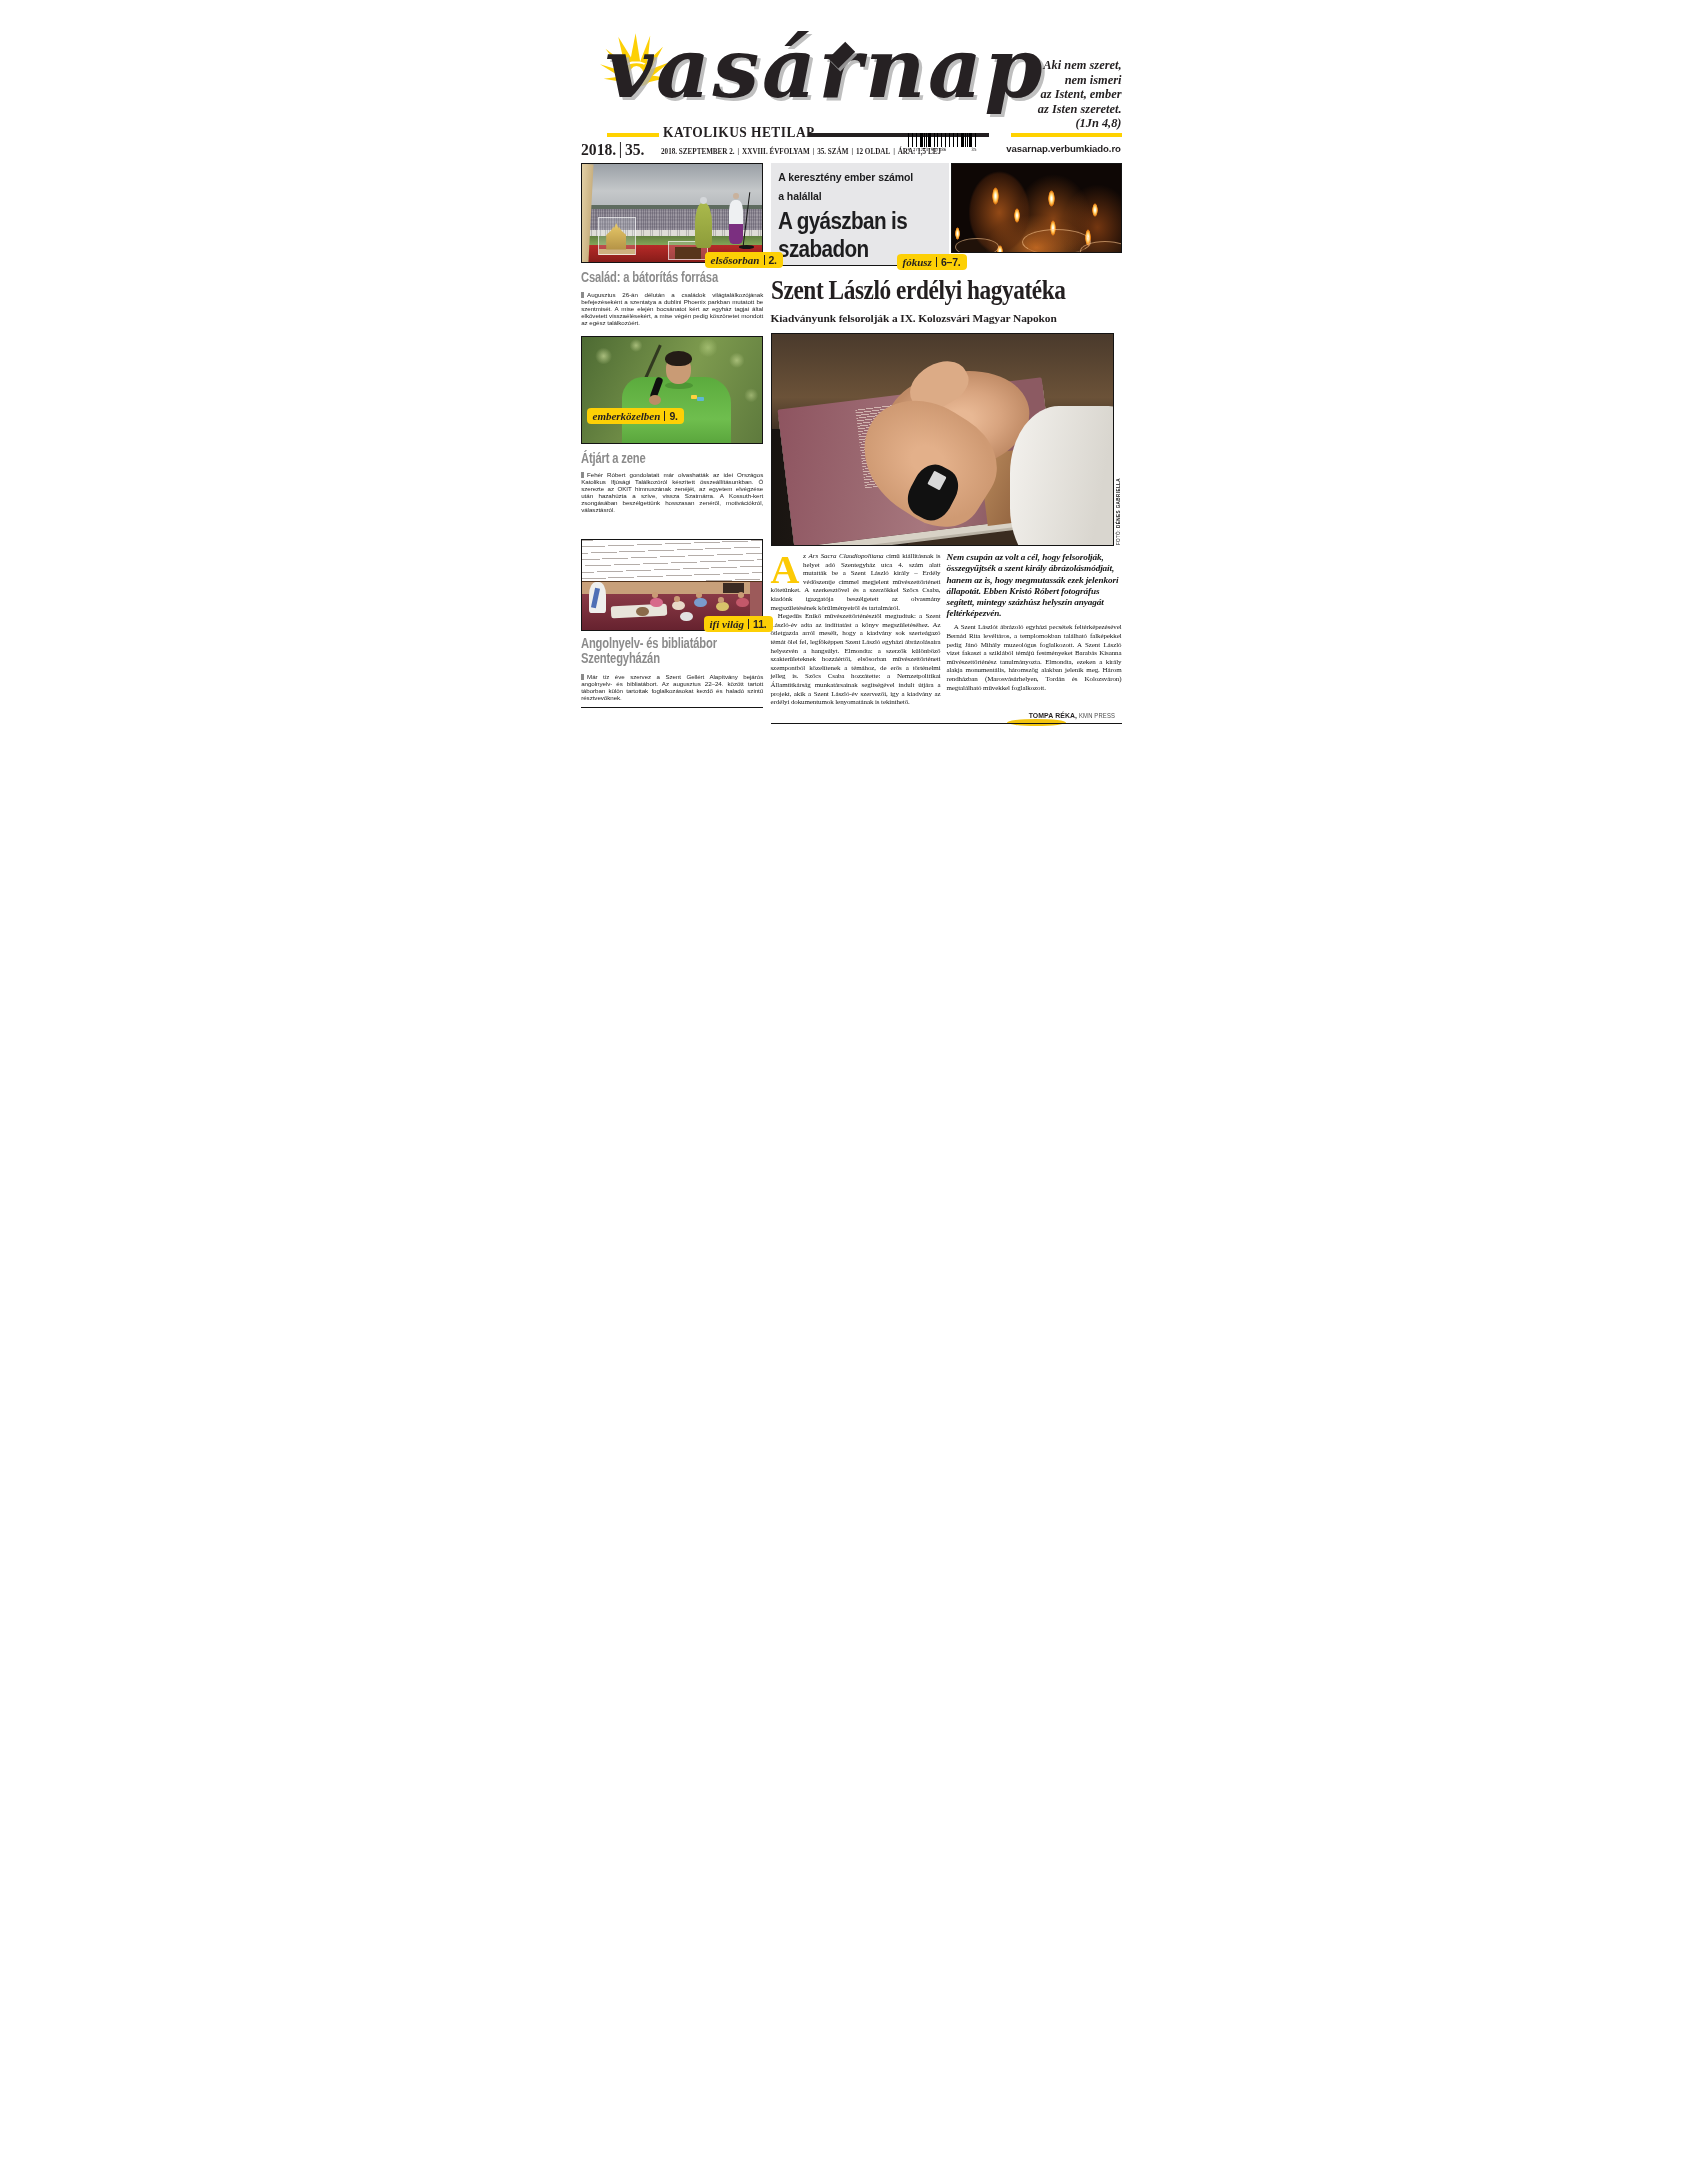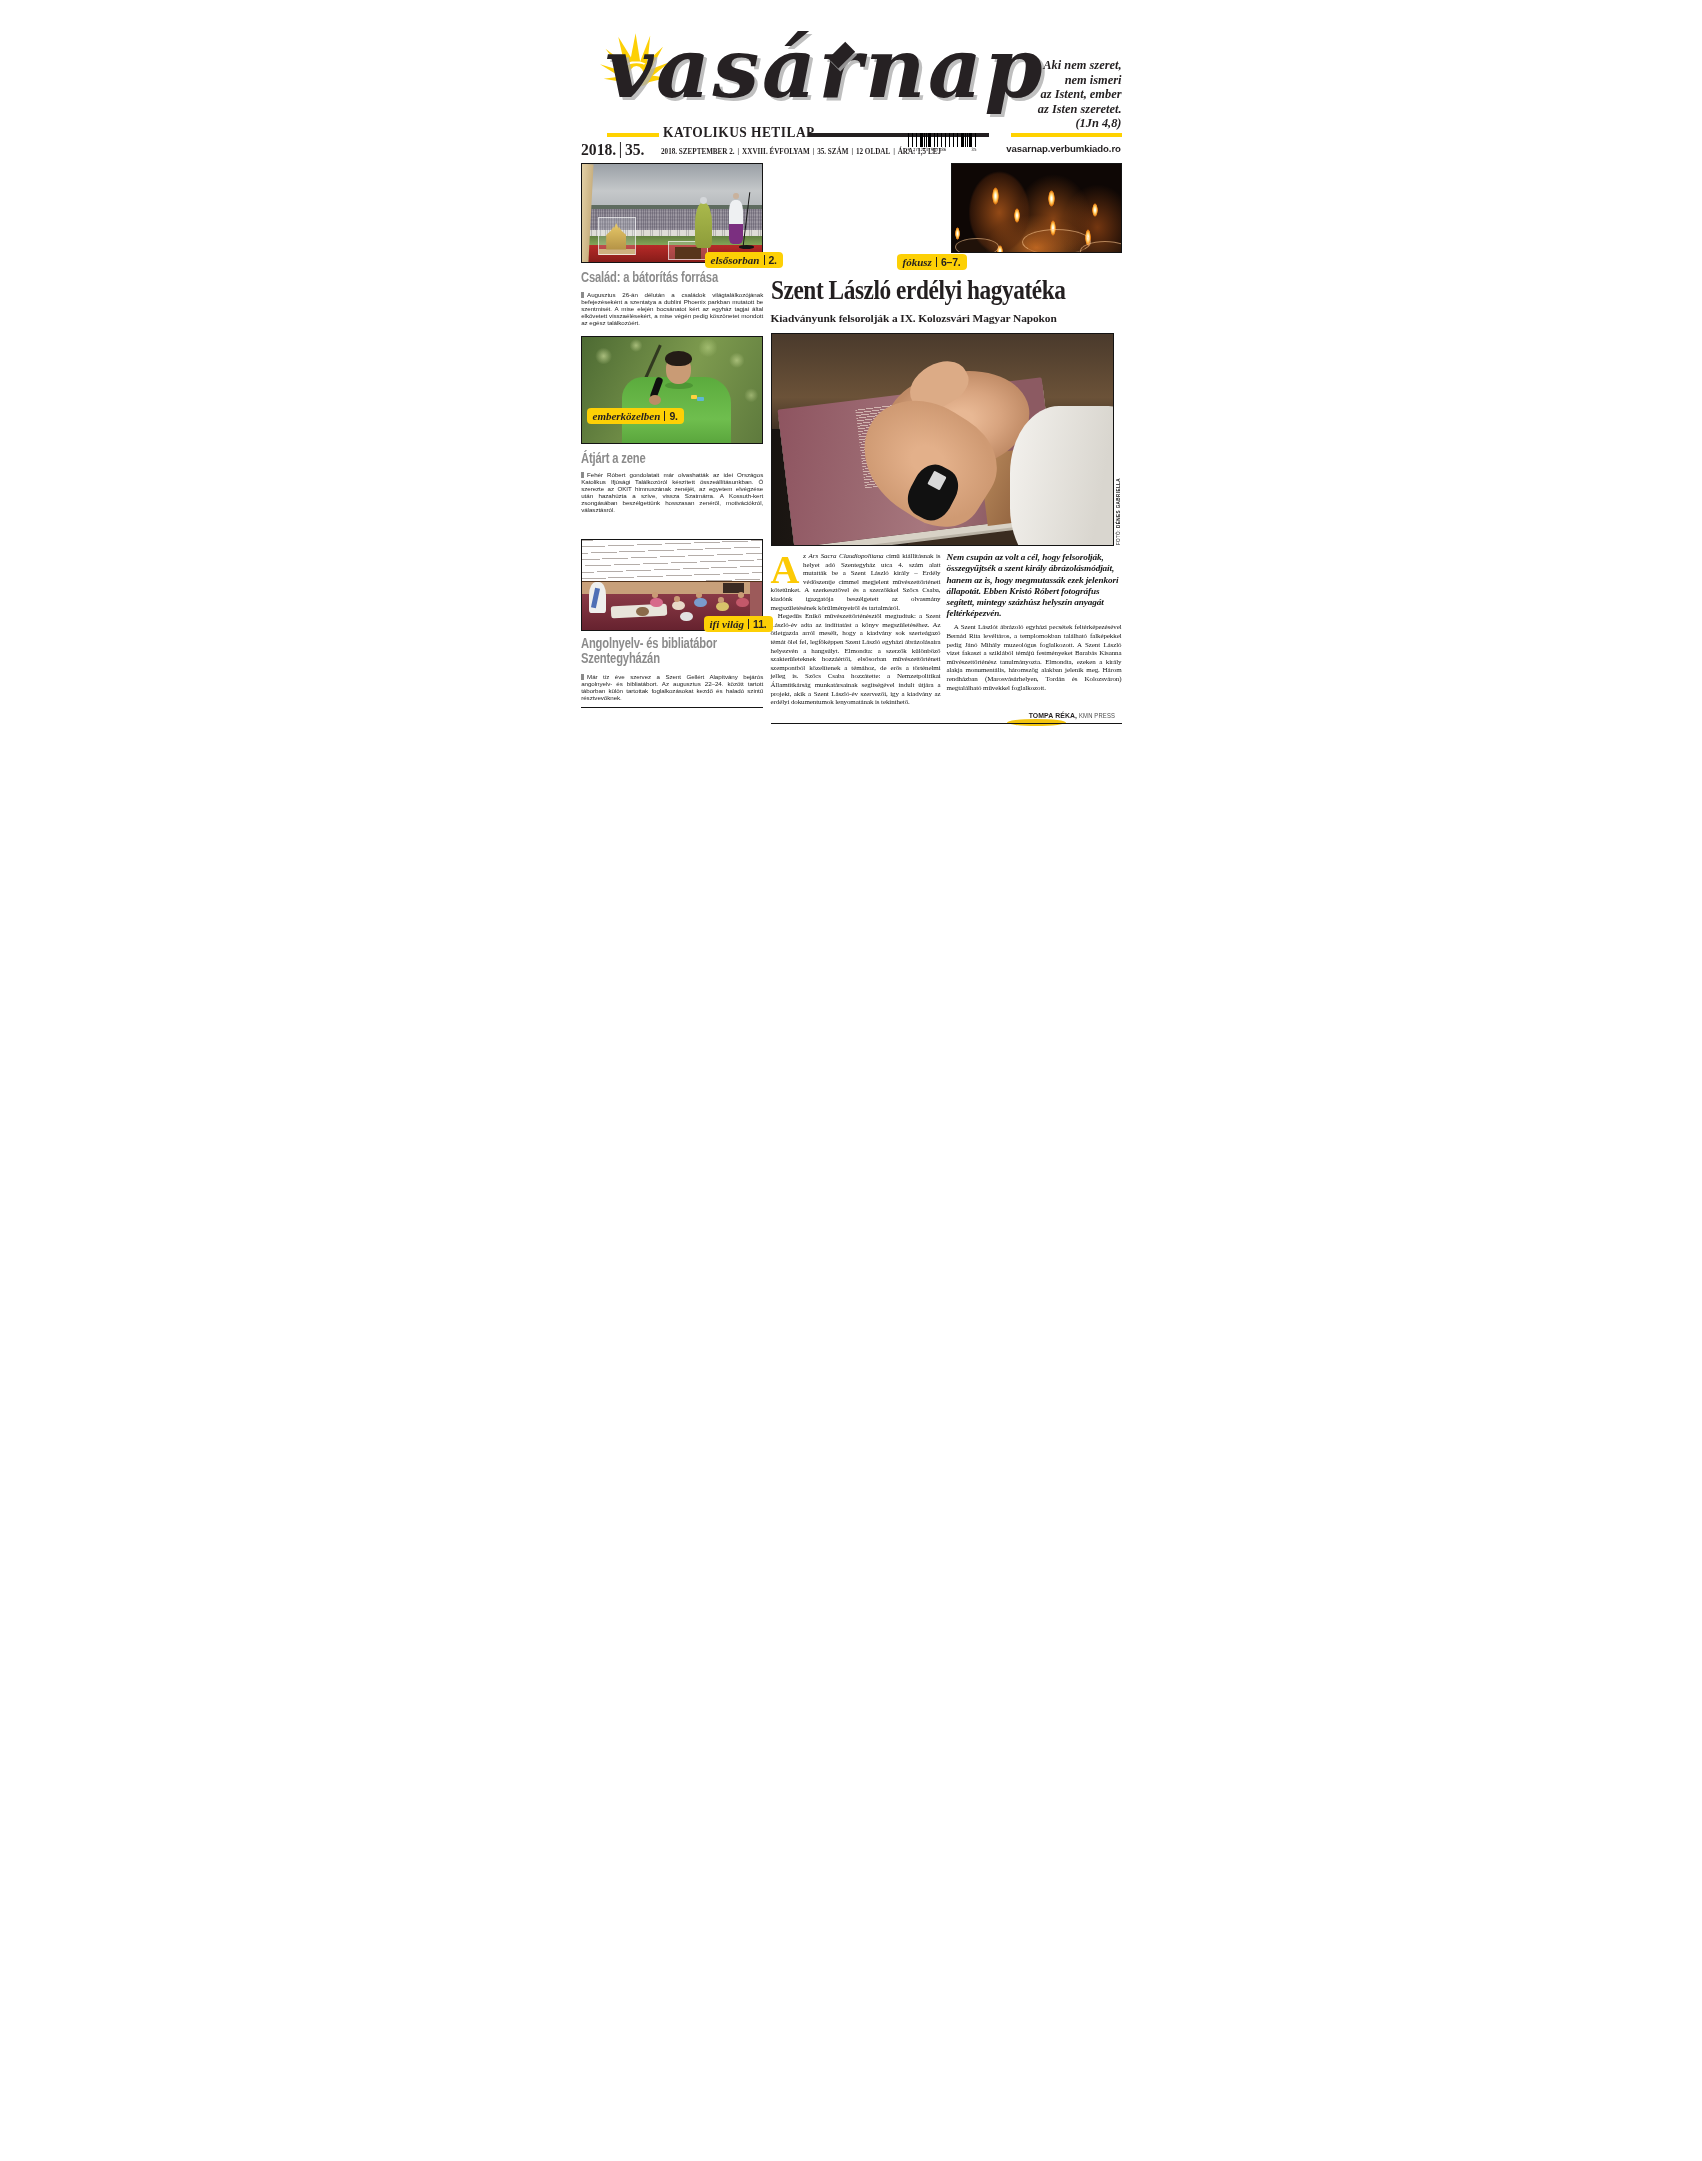--- a/index.html
+++ b/index.html
@@ -303,20 +303,28 @@
   </div>
   <div class="badge" style="left:136px;top:600px;">
     <span class="lbl">ifi világ</span>
     <span class="div"></span>
     <span class="pg">11.</span>
   </div>
   <div class="teaser-h" style="left:13.7px;top:620px;">Angolnyelv- és bibliatábor Szentegyházán</div>
   <div class="teaser-b" style="left:13.7px;top:657px;"><span class="tick"></span><span>Már tíz éve szervez a Szent Gellért Alapítvány bejárós angolnyelv- és bibliatábort. Az augusztus 22–24. között tartott táborban külön tartottak foglalkozásokat kezdő és haladó szintű résztvevőknek.</span></div>
   <div class="rule" style="left:13.7px;top:691px;width:182px;height:0.9px;"></div>
 
+  <div class="feature-box">
+    <div class="kicker" style="top:8.2px;">A keresztény ember számol</div>
+    <div class="kicker" style="top:26.5px;">a halállal</div>
+    <div class="feature-h">
+      <div>A gyászban is</div>
+      <div>szabadon</div>
+    </div>
+  </div>
 
   <div class="photo" style="left:383px;top:147px;width:171px;height:90px;">
     <div class="cnd-bg"></div>
     <div class="flame" style="left:24%;top:26%;width:7.3px;height:18.3px;"></div>
     <div class="flame" style="left:57%;top:30%;width:6.9px;height:16.5px;"></div>
     <div class="flame" style="left:37%;top:50%;width:6px;height:14.6px;"></div>
     <div class="flame" style="left:83%;top:44%;width:6px;height:14.6px;"></div>
     <div class="flame" style="left:58%;top:64%;width:6px;height:15.6px;"></div>
     <div class="flame" style="left:79%;top:74%;width:6.4px;height:16.5px;"></div>
     <div class="flame" style="left:2%;top:72%;width:5px;height:13px;"></div>

